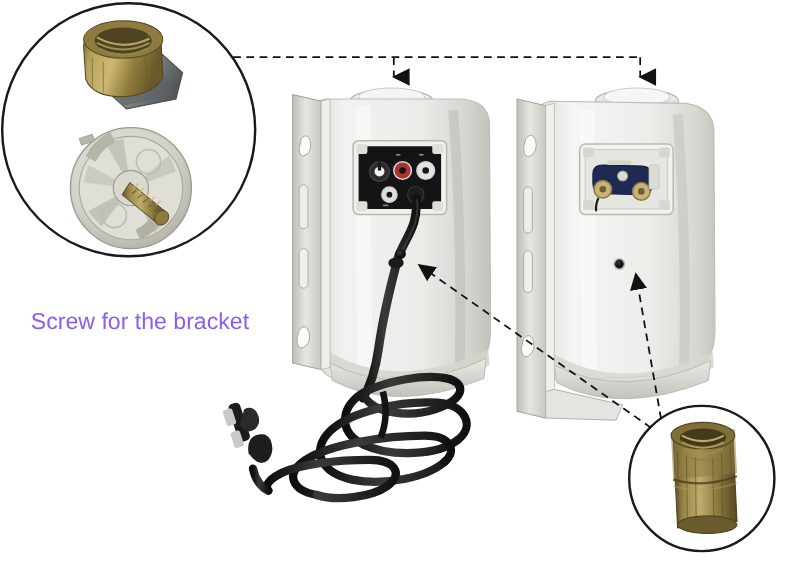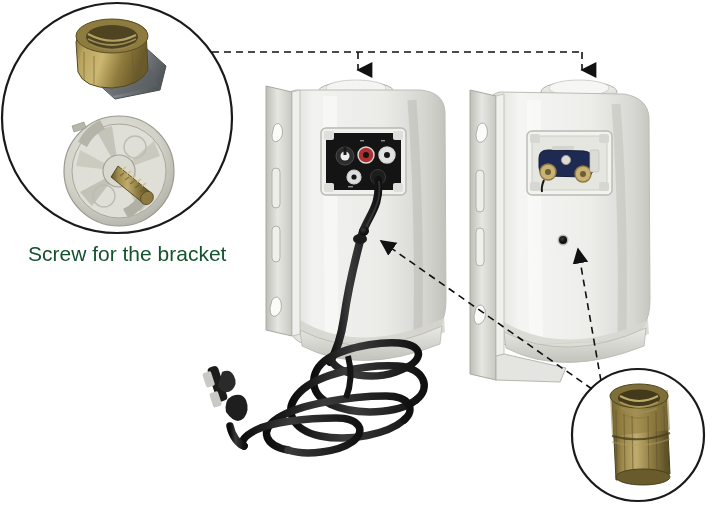--- a/index.html
+++ b/index.html
@@ -20,26 +20,27 @@
   }
   #page svg.layer {
     position: absolute;
     left: 0;
     top: 0;
     width: 726px;
     height: 522px;
   }
   .caption {
     position: absolute;
-    color: #14532d;
+    color: #8b5cf6;
     font-size: 21px;
     font-family: "Liberation Sans", sans-serif;
     letter-spacing: 0px;
     white-space: nowrap;
     line-height: 1;
+    margin-top: 39px;
   }
   #caption-bracket { left: 28px; top: 243px; }
   #caption-back { left: 398px; top: 466px; }
 </style>
 </head>
 <body>
 
 <div id="page">
 
   <svg class="layer" viewBox="0 0 726 522">

